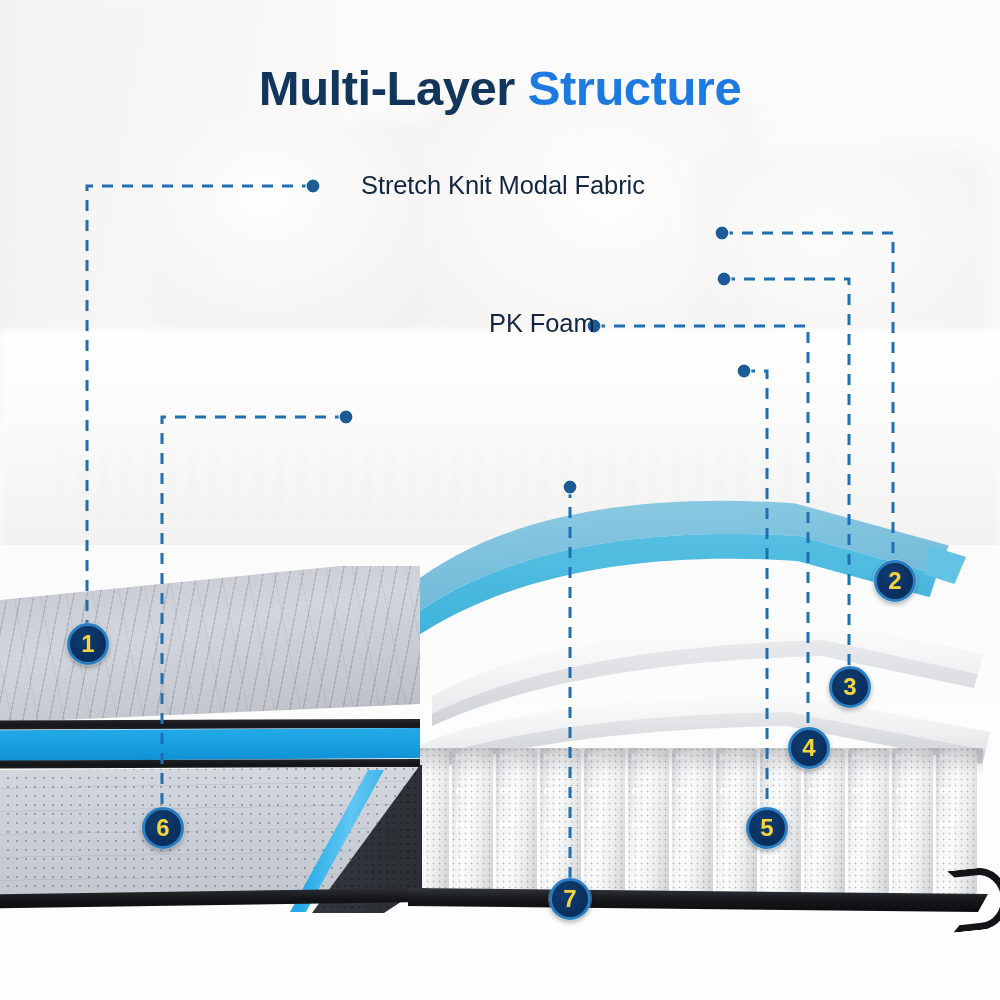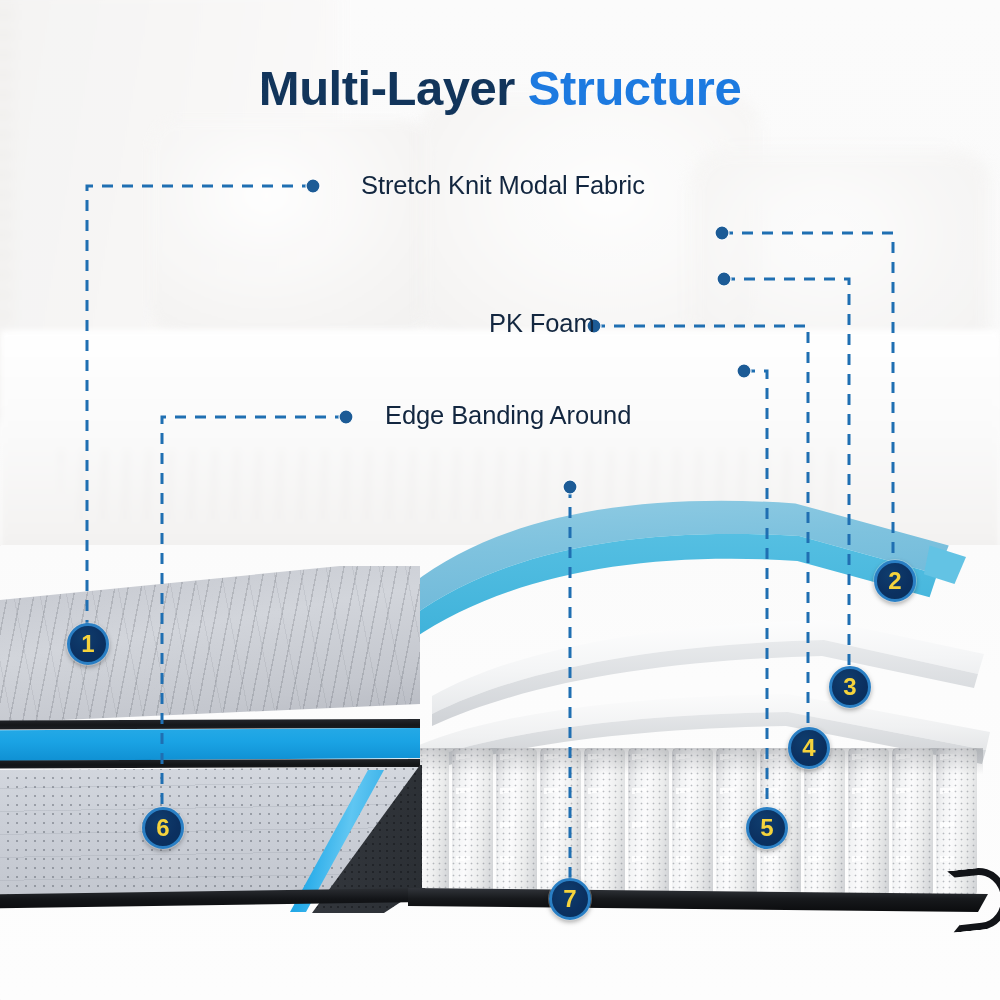--- a/index.html
+++ b/index.html
@@ -401,23 +401,20 @@
     </g>
   </svg>
 
   <div class="labels">
     <div class="label lbl-1">
       <span>Stretch Knit Modal Fabric</span>
     </div>
     <div class="label lbl-4">
       <span>PK Foam</span>
     </div>
-    <div class="label lbl-6">
-      <span>Edge Banding Around</span>
-    </div>
   </div>
 
   <div>
     <div class="badge" style="left:88px;  top:644px;">1</div>
     <div class="badge" style="left:895px; top:581px;">2</div>
     <div class="badge" style="left:850px; top:687px;">3</div>
     <div class="badge" style="left:809px; top:748px;">4</div>
     <div class="badge" style="left:767px; top:828px;">5</div>
     <div class="badge" style="left:163px; top:828px;">6</div>
     <div class="badge" style="left:570px; top:899px;">7</div>

